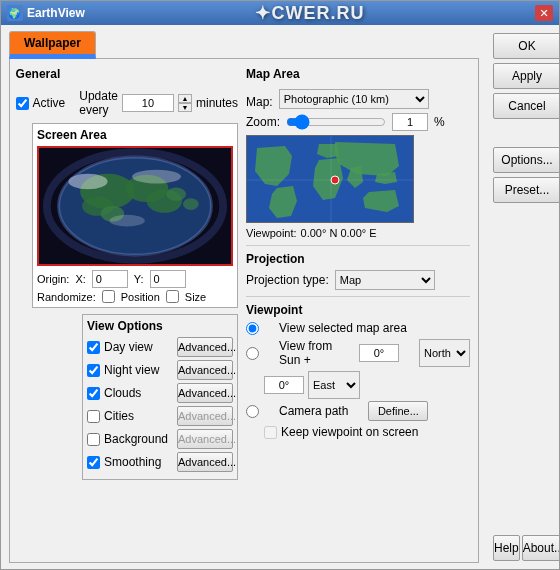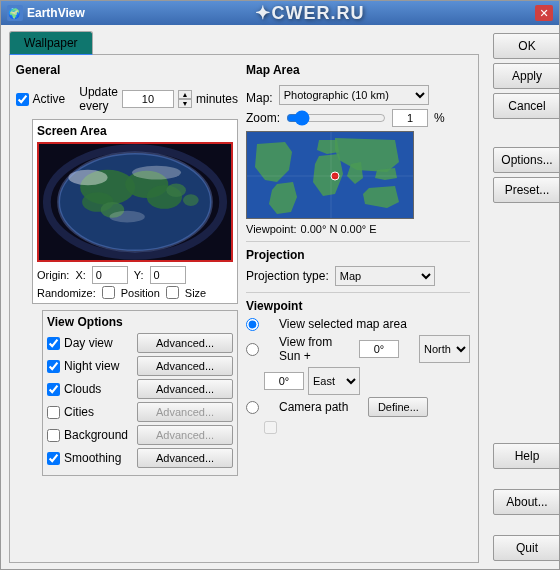--- a/index.html
+++ b/index.html
@@ -84,23 +84,23 @@
     .tab {
       padding: 4px 14px;
       background: #e0e0e0;
       border: 1px solid #aaa;
       border-bottom: none;
       cursor: pointer;
       font-size: 12px;
       border-radius: 3px 3px 0 0;
     }
     .tab.active {
-      background: #0f766e;
-      border-bottom: 1px solid #3b82f6;
-      font-weight: normal;
+      background: #f97316;
+      border-bottom: 5px solid #3b82f6;
+      font-weight: bold;
     }
     .tab-content {
       border: 1px solid #aaa;
       background: #f0f0f0;
       padding: 8px;
       flex: 1;
       display: flex;
       gap: 8px;
       overflow: hidden;
     }
@@ -184,21 +184,21 @@
       justify-content: space-between;
       margin-bottom: 3px;
     }
     .view-option-left {
       display: flex;
       align-items: center;
       gap: 4px;
       width: 90px;
     }
     .adv-btn {
-      width: 96px;
+      width: 56px;
       height: 20px;
       background: linear-gradient(to bottom, #f8f8f8, #ddd);
       border: 1px solid #999;
       cursor: pointer;
       font-size: 11px;
       border-radius: 2px;
     }
     .adv-btn:disabled {
       color: #999;
       cursor: default;
@@ -323,22 +323,21 @@
       border-radius: 2px;
     }
     .side-btn-group {
       display: flex;
       flex-direction: column;
       gap: 4px;
     }
     .spacer { flex: 1; }
     .bottom-group {
       display: flex;
-      flex-direction: column;
-      gap: 20px;
+      gap: 2px;
     }
     input[type="checkbox"] {
       width: 13px;
       height: 13px;
     }
     input[type="radio"] {
       width: 13px;
       height: 13px;
     }
   </style>
@@ -561,20 +560,21 @@
                 <option>West</option>
               </select>
             </div>
             <div class="radio-row">
               <input type="radio" name="vp" style="">
               <span>Camera path</span>
               <button class="define-btn">Define...</button>
             </div>
             <div class="check-row" style="margin-left:18px;">
               <input type="checkbox" disabled="" style="">
+              <span>Keep viewpoint on screen</span>
             </div>
           </div>
         </div>
       </div>
     </div>
 
     <div class="side-buttons">
       <div class="side-btn-group">
         <button class="side-btn">OK</button>
         <button class="side-btn">Apply</button>

